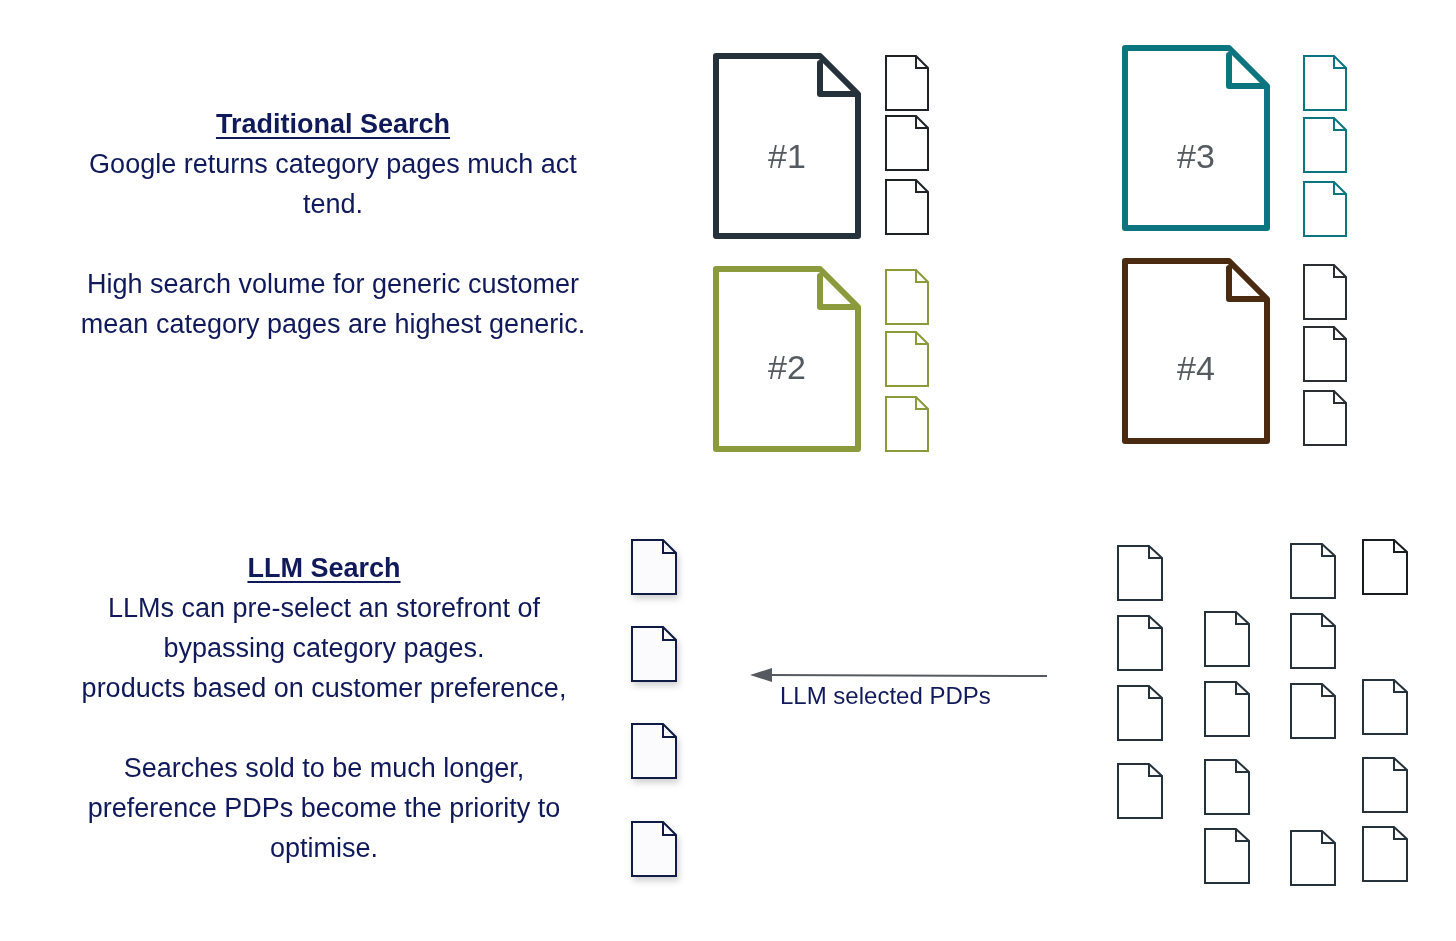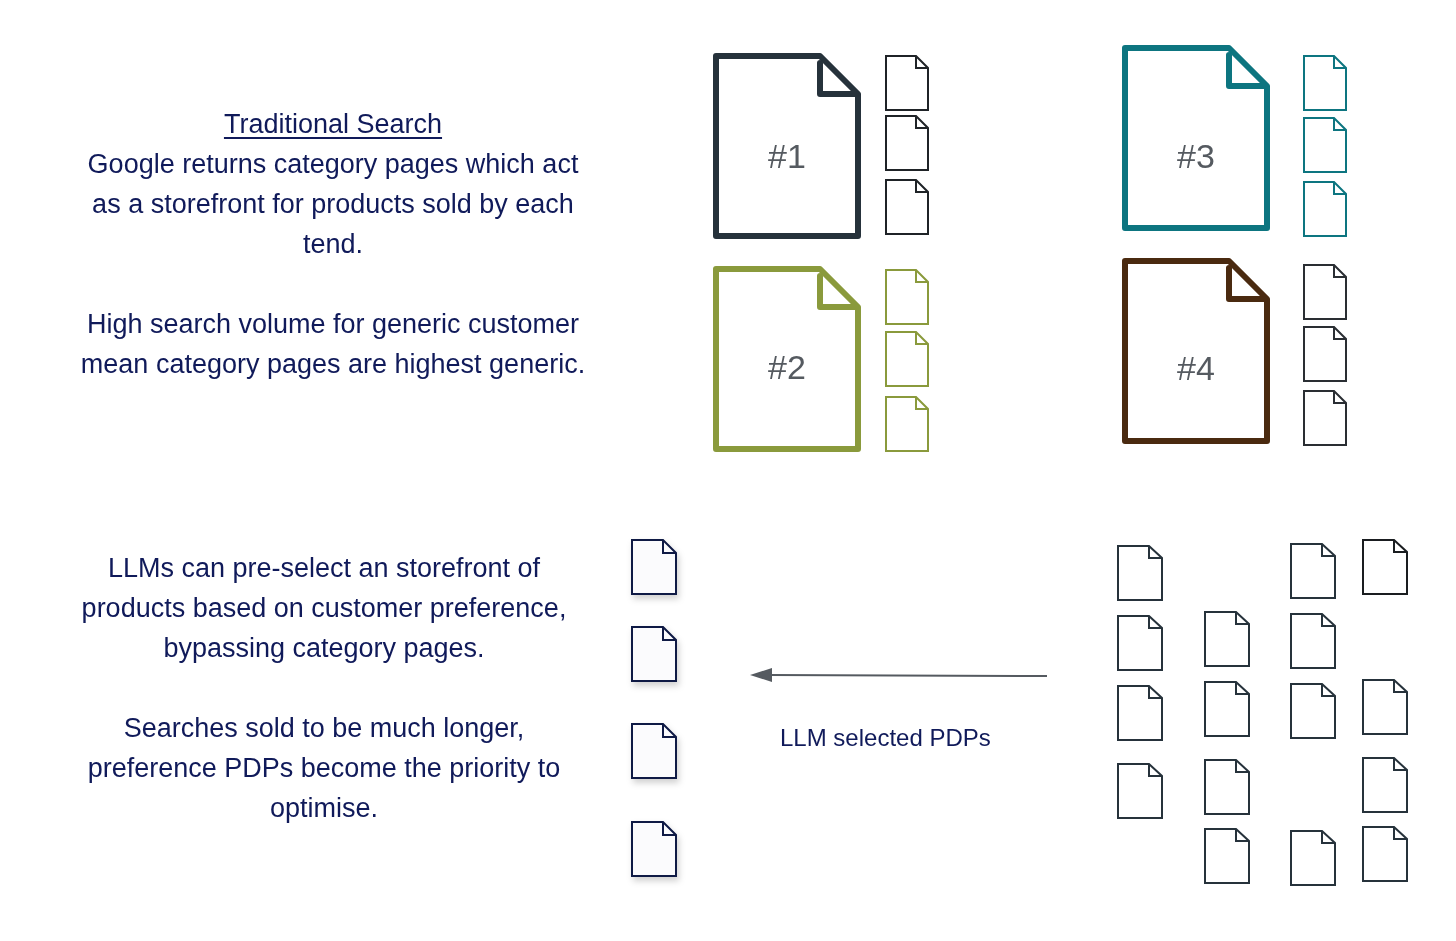--- a/index.html
+++ b/index.html
@@ -1,44 +1,44 @@
 <!DOCTYPE html>
 <html><head>
 <meta charset="utf-8">
 <style>
   html, body { margin:0; padding:0; background:#ffffff; }
   body { width:1456px; height:941px; position:relative; overflow:hidden;
          font-family:"Liberation Sans", "DejaVu Sans", sans-serif; color:#0f1a55; }
   .textblock { position:absolute; text-align:center; color:#101a5a; font-size:27px; line-height:40px; }
-  .textblock .title { font-weight:normal; text-decoration:underline; text-underline-offset:4px; text-decoration-thickness:2px; }
+  .textblock .title { font-weight:bold; text-decoration:underline; text-underline-offset:4px; text-decoration-thickness:2px; }
   .textblock .spacer { height:40px; }
   .doc { position:absolute; }
   .doc svg { display:block; overflow:visible; }
   .doc-label { position:absolute; left:0; right:0; text-align:center; color:#555a60; font-size:34px; }
   .arrow { position:absolute; }
   .arrow-label { position:absolute; color:#101a5a; font-size:24px; }
   .shadow svg { filter: drop-shadow(2px 4px 3px rgba(0,0,0,0.18)); }
 </style>
 </head>
 <body>
 
 <div class="textblock" style="left:30px; top:104px; width:606px;">
   <div class="title">Traditional Search</div>
-  <div>Google returns category pages which act</div>
-  <div>as a storefront for products sold by each</div>
+  <div>Google returns category pages much act</div>
   <div>tend.</div>
   <div class="spacer"></div>
   <div>High search volume for generic customer</div>
   <div>mean category pages are highest generic.</div>
 </div>
 
 <div class="textblock" style="left:24px; top:548px; width:600px;">
+  <div class="title">LLM Search</div>
   <div>LLMs can pre-select an storefront of</div>
+  <div>bypassing category pages.</div>
   <div>products based on customer preference,</div>
-  <div>bypassing category pages.</div>
   <div class="spacer"></div>
   <div>Searches sold to be much longer,</div>
   <div>preference PDPs become the priority to</div>
   <div>optimise.</div>
 </div>
 
 <div class="doc" style="left:713px; top:53px; width:148px; height:186px;">
   <svg width="148" height="186">
     <path d="M3 3 H107 L145 41 V183 H3 Z" fill="none" stroke="#26323b" stroke-width="6" stroke-linejoin="round"></path>
     <path d="M107 10 V41 H143" fill="none" stroke="#26323b" stroke-width="6" stroke-linecap="round" stroke-linejoin="round"></path>
@@ -170,21 +170,21 @@
       <path d="M32 1 V14 H45" fill="none" stroke="#0f1a45" stroke-width="2"></path>
     </svg>
   </div>
 
 <div class="arrow" style="left:750px; top:665px;">
   <svg width="300" height="20">
     <line x1="20" y1="10" x2="297" y2="11" stroke="#555a60" stroke-width="2"></line>
     <polygon points="0,10 22,3 22,17" fill="#555a60"></polygon>
   </svg>
 </div>
-<div class="arrow-label" style="left:780px; top:724px;text-align:right;">LLM selected PDPs</div>
+<div class="arrow-label" style="left:780px; top:682px;text-align:right;">LLM selected PDPs</div>
 
 <div class="doc" style="left:1117px; top:545px;">
     <svg width="46" height="56">
       <path d="M1 1 H32 L45 13 V55 H1 Z" fill="none" stroke="#26323b" stroke-width="2"></path>
       <path d="M32 1 V13 H45" fill="none" stroke="#26323b" stroke-width="2"></path>
     </svg>
   </div>
 <div class="doc" style="left:1290px; top:543px;">
     <svg width="46" height="56">
       <path d="M1 1 H32 L45 13 V55 H1 Z" fill="none" stroke="#26323b" stroke-width="2"></path>

